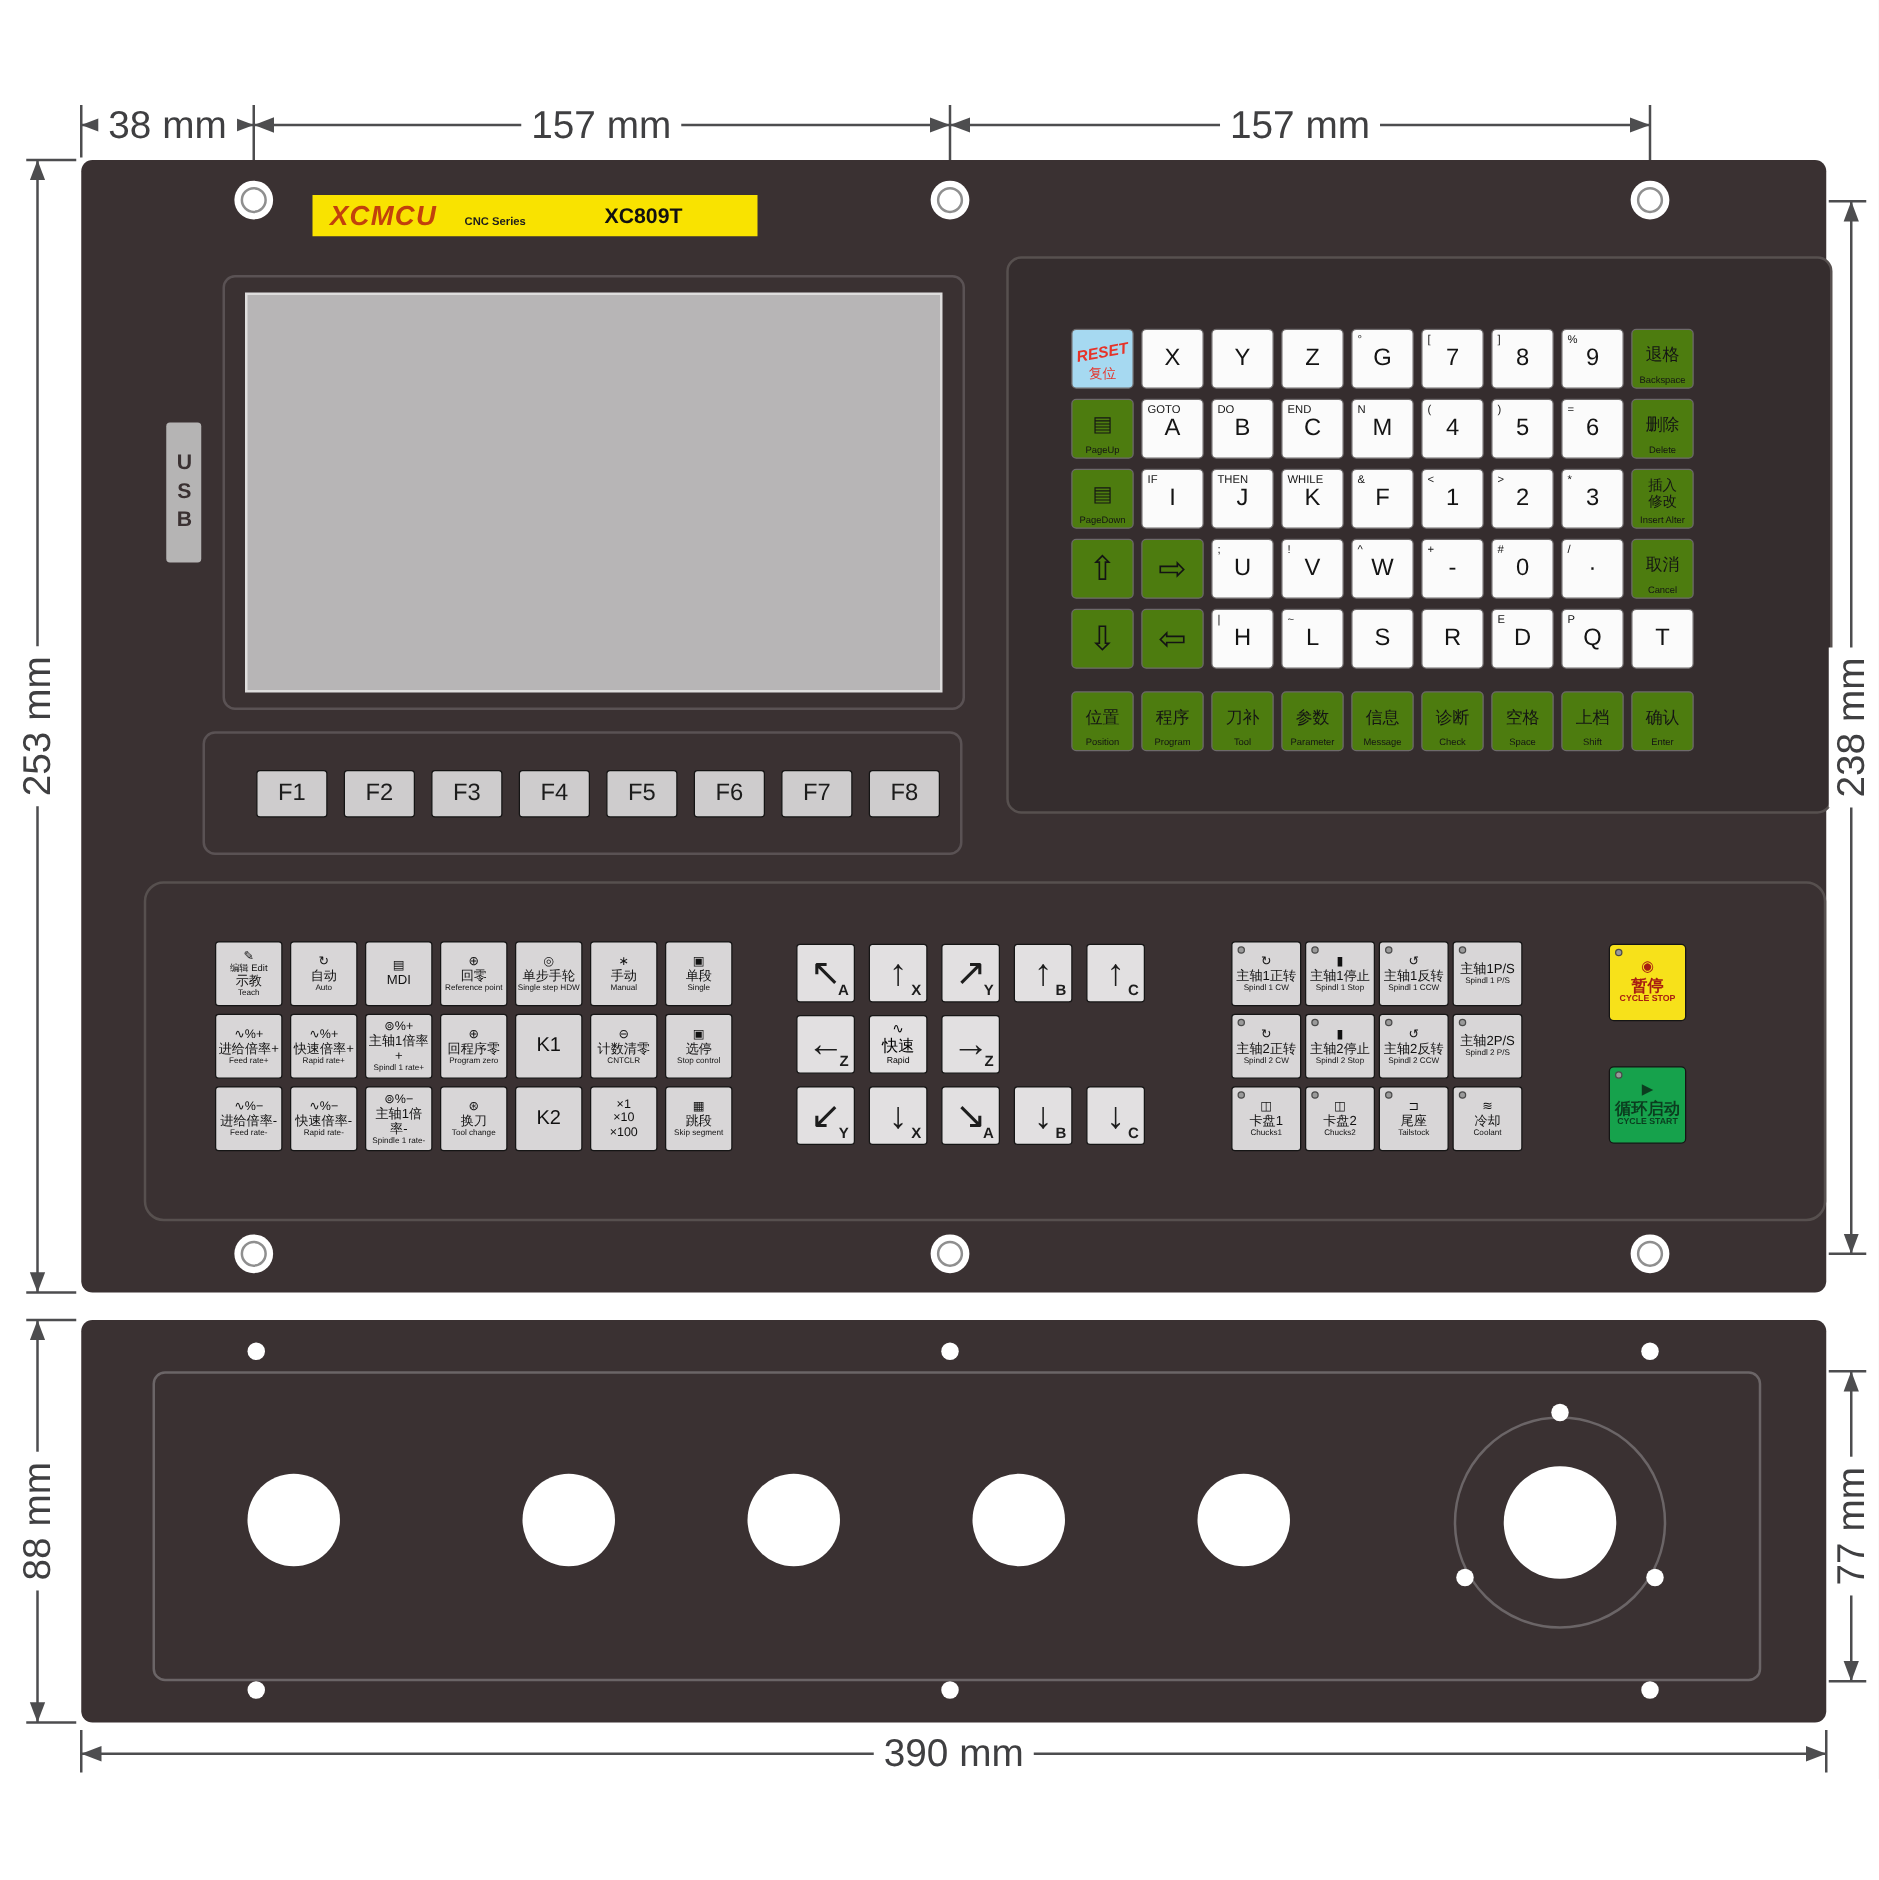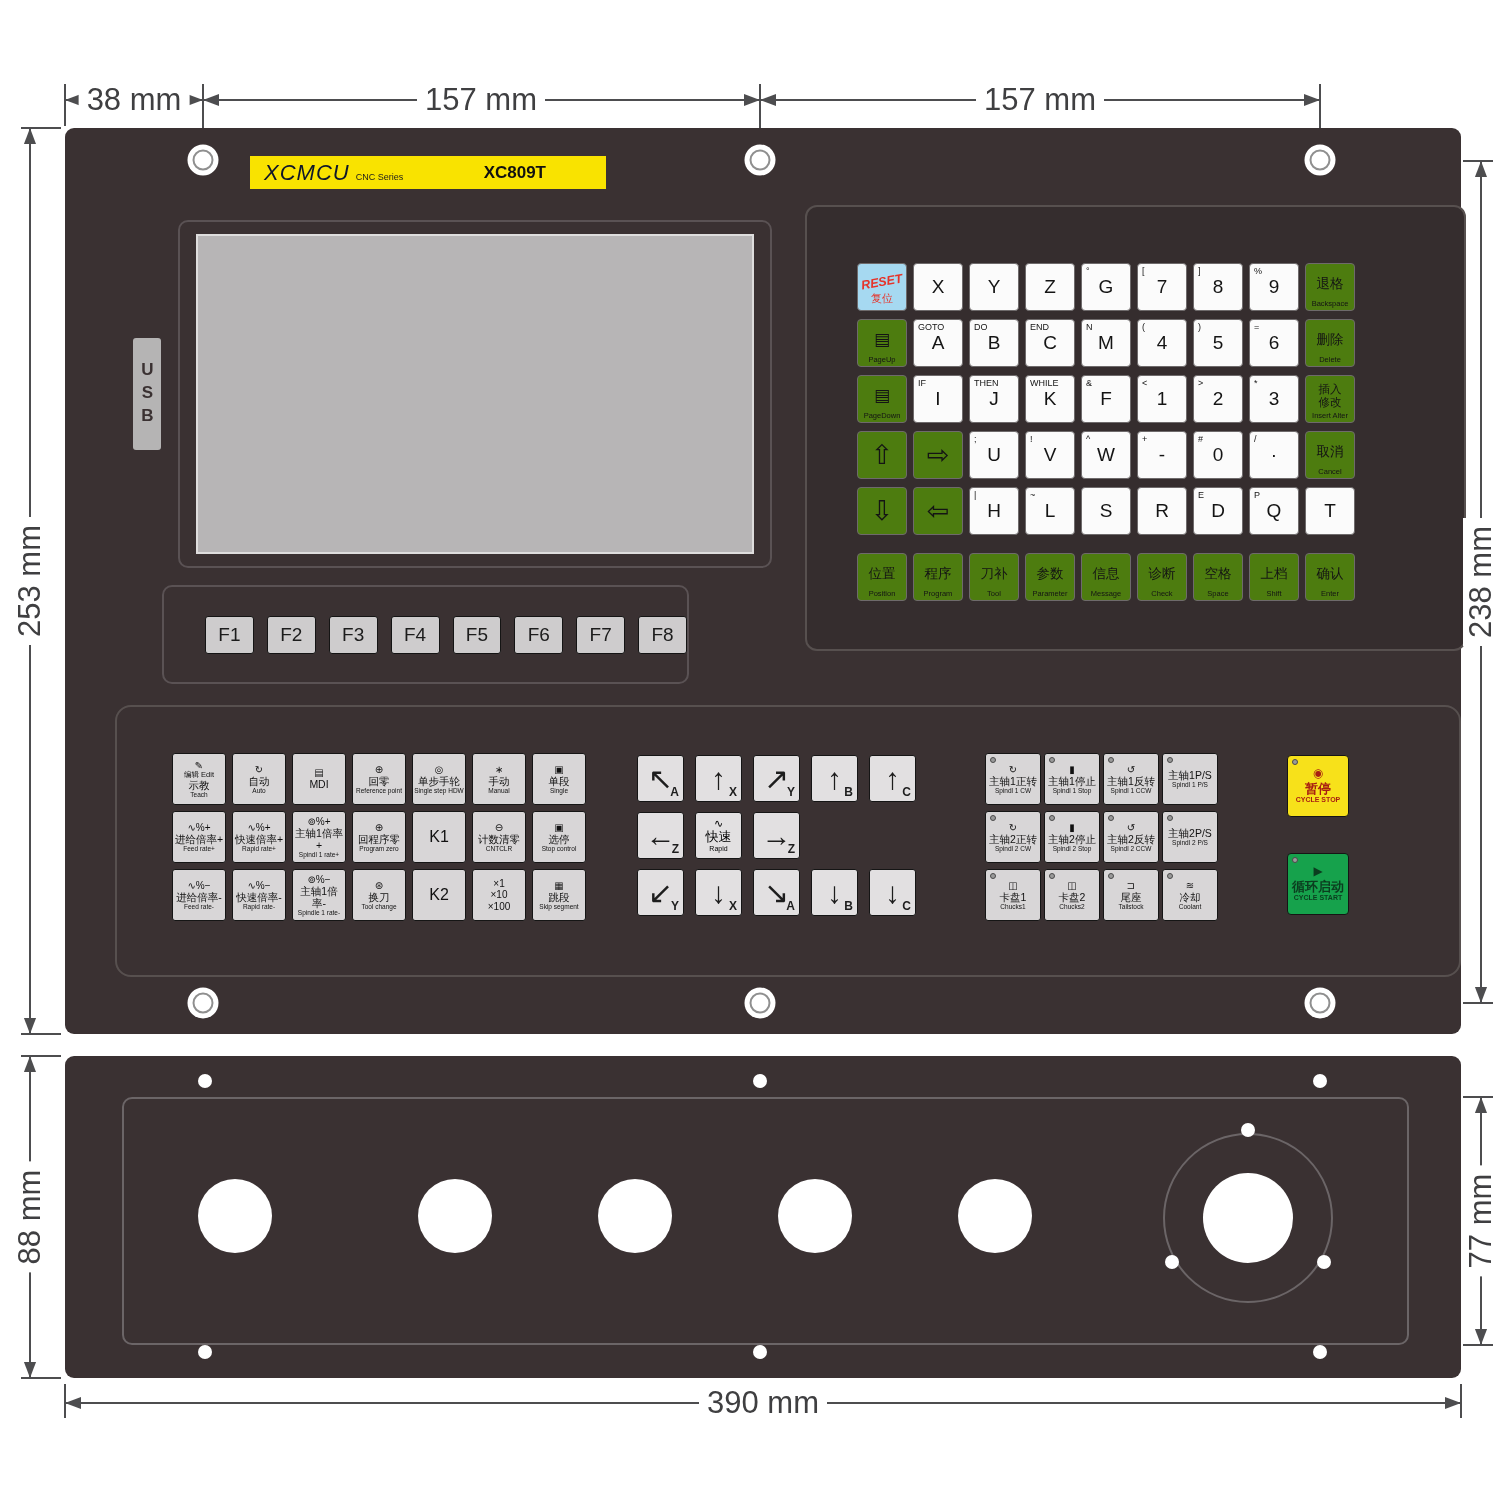--- a/index.html
+++ b/index.html
@@ -26,32 +26,32 @@
   .hole.big { width:74px; height:74px; }
   .hole.xl { width:90px; height:90px; }
   .bolt-ring { position:absolute; width:170px; height:170px; border:2px solid #6b6567;
                border-radius:50%; transform:translate(-50%,-50%); }
   .bp-outline { position:absolute; left:57px; top:41px; width:1287px; height:248px;
                 border:2px solid #6b6567; border-radius:10px; }
 
   
   .logo { position:absolute; left:185px; top:28px; width:356px; height:33px; background:#f9e300;
           display:flex; align-items:center; padding:0 14px; }
-  .logo .brand { color:#0f172a; font-style:italic; font-weight:normal; font-size:22px; letter-spacing:1px; }
-  .logo .series { color:#1d1d1d; font-size:9px; margin-left:6px; margin-top:8px; font-weight:normal; }
+  .logo .brand { color:#c2410c; font-style:italic; font-weight:bold; font-size:22px; letter-spacing:1px; }
+  .logo .series { color:#1d1d1d; font-size:9px; margin-left:22px; margin-top:8px; font-weight:bold; }
   .logo .model { color:#111; font-size:17px; font-weight:bold; margin-left:auto; margin-right:46px; }
   .usb { position:absolute; left:68px; top:210px; width:28px; height:112px; background:#b5b4b4;
          color:#3a3132; border-radius:3px; display:flex; align-items:center; justify-content:center;
          writing-mode:vertical-lr; text-orientation:upright; font-size:17px; font-weight:bold; letter-spacing:4px; }
 
   
   .screen-frame { position:absolute; left:113px; top:92px; width:594px; height:348px;
                   border:2px solid #5a5254; border-radius:10px; padding:14px 18px; }
   .screen { width:100%; height:100%; background:#b7b5b6; box-shadow:0 0 0 2px #dedddd; }
-  .fkeys-frame { position:absolute; left:97px; top:457px; width:527px; height:99px;
+  .fkeys-frame { position:absolute; left:97px; top:457px; width:608px; height:99px;
                  border:2px solid #5a5254; border-radius:10px;
                  display:flex; align-items:center; gap:13px; padding-left:41px; }
   .fkey { width:57px; height:38px; background:#cecccd; border:1px solid #141414; border-radius:3px;
           display:flex; align-items:center; justify-content:center; font-size:19px; color:#1c1c1c; }
 
   
   .keyboard { position:absolute; left:740px; top:77px; width:661px; height:446px;
               background:#352d2e; border:2px solid #57504f; border-radius:12px; padding:56px 0 0 50px; }
   .kb-main, .kb-bottom { display:grid; grid-template-columns:repeat(9,50px); grid-auto-rows:48px; gap:8px 6px; }
   .kb-bottom { margin-top:18px; }

